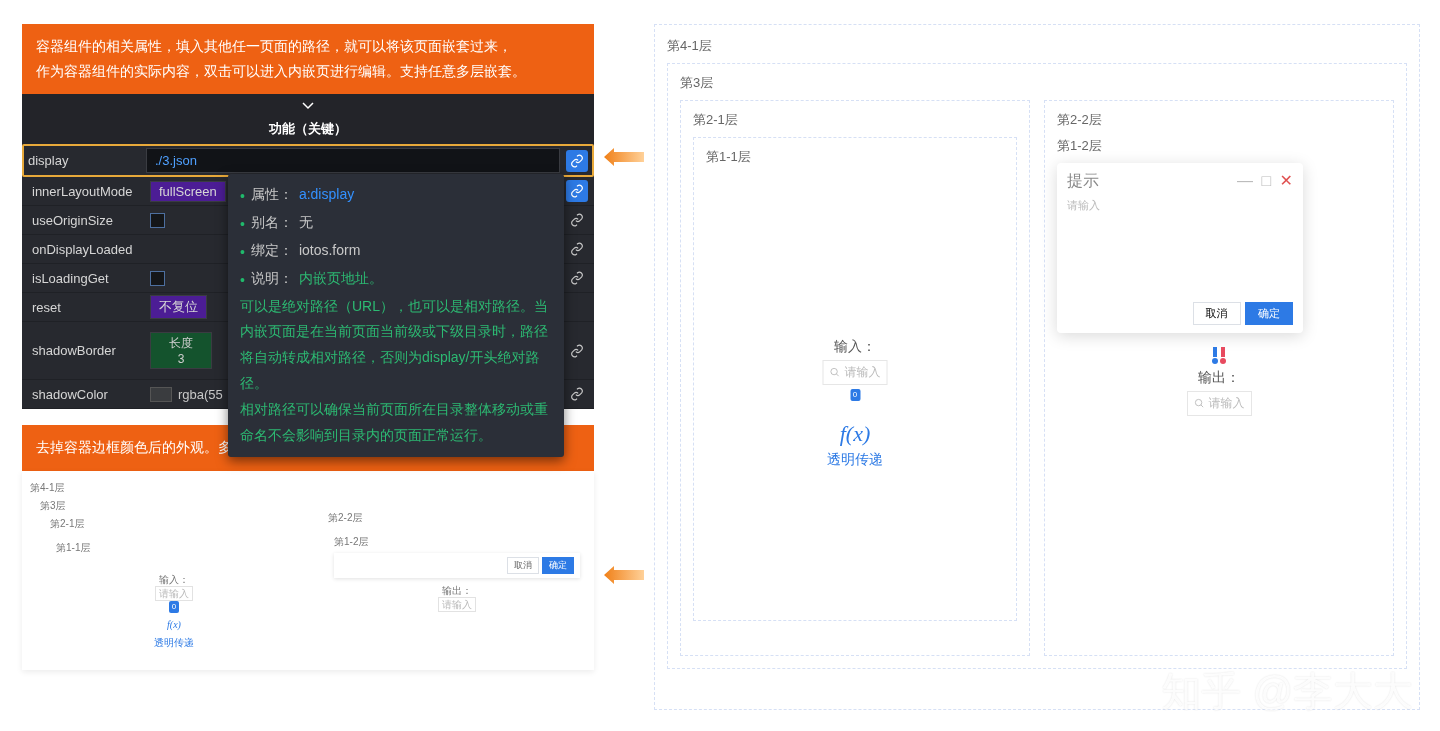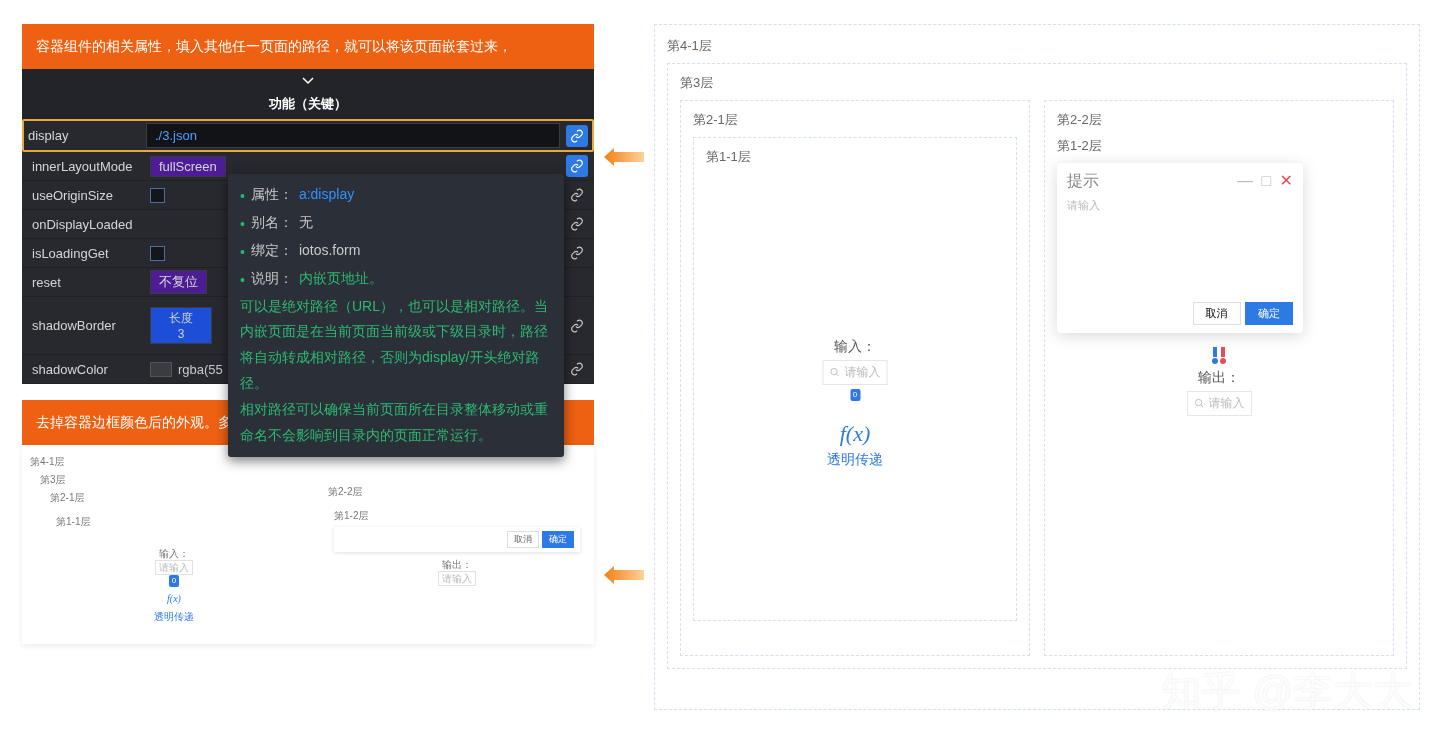--- a/index.html
+++ b/index.html
@@ -81,21 +81,21 @@
 .checkbox {
   width: 15px;
   height: 15px;
   border: 1px solid #4d6f9f;
   background: #141619;
 }
 .stack-box {
   display: flex;
   flex-direction: column;
   align-items: center;
-  background: #1d4ed8;
+  background: #14532d;
   border: 1px solid #3a3c42;
   min-width: 62px;
   padding: 2px;
 }
 .stack-box .lbl { font-size: 12px; color: #cfcfcf; }
 .rgba-swatch {
   width: 22px;
   height: 15px;
   background: #3a3c3f;
   border: 1px solid #555;
@@ -193,20 +193,21 @@
 }
 .pin { display: flex; justify-content: center; }
 .pin-dot { width: 10px; height: 12px; background: #2d7ae5; border-radius: 2px; font-size: 8px; color: #fff; line-height: 12px; }
 </style>
 </head>
 <body>
 
 <div class="left-col">
   <div class="orange-banner">
     <div>容器组件的相关属性，填入其他任一页面的路径，就可以将该页面嵌套过来，</div>
+    <div>作为容器组件的实际内容，双击可以进入内嵌页进行编辑。支持任意多层嵌套。</div>
   </div>
 
   <div class="prop-panel">
     <div class="section-header">
       <svg viewBox="0 0 12 12">
           <path d="M1 3l5 5 5-5" stroke="#fff" stroke-width="1.5" fill="none"></path>
         </svg>
       <span>功能（关键）</span>
     </div>
 

